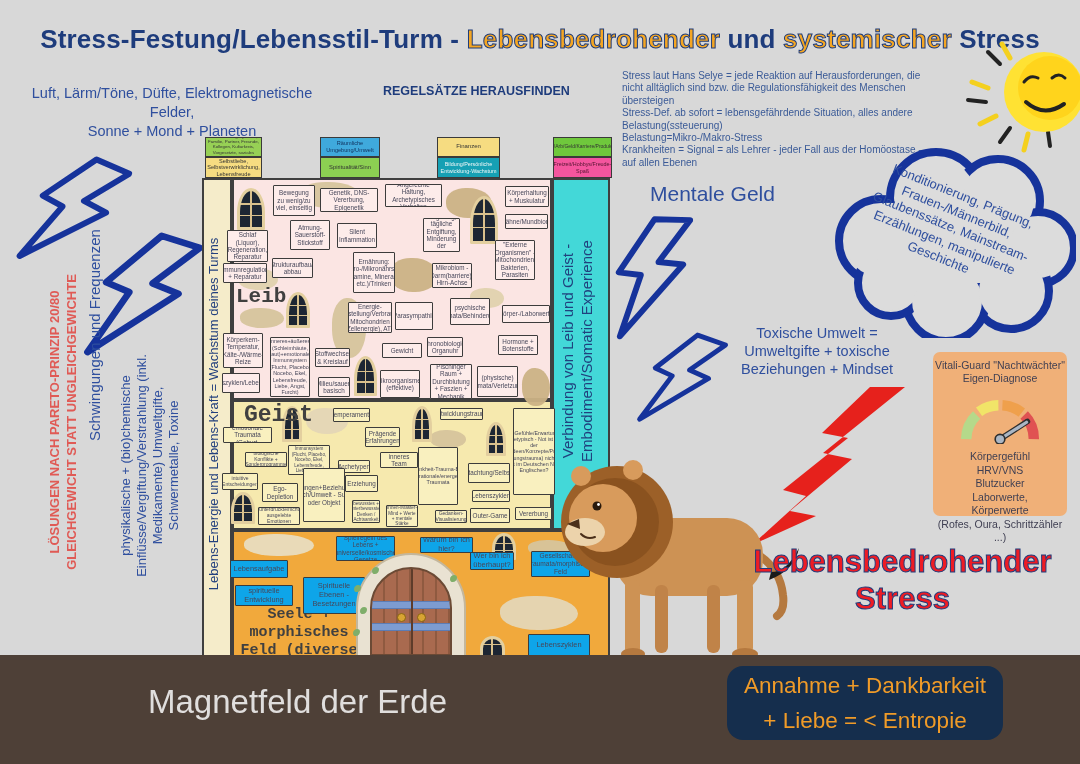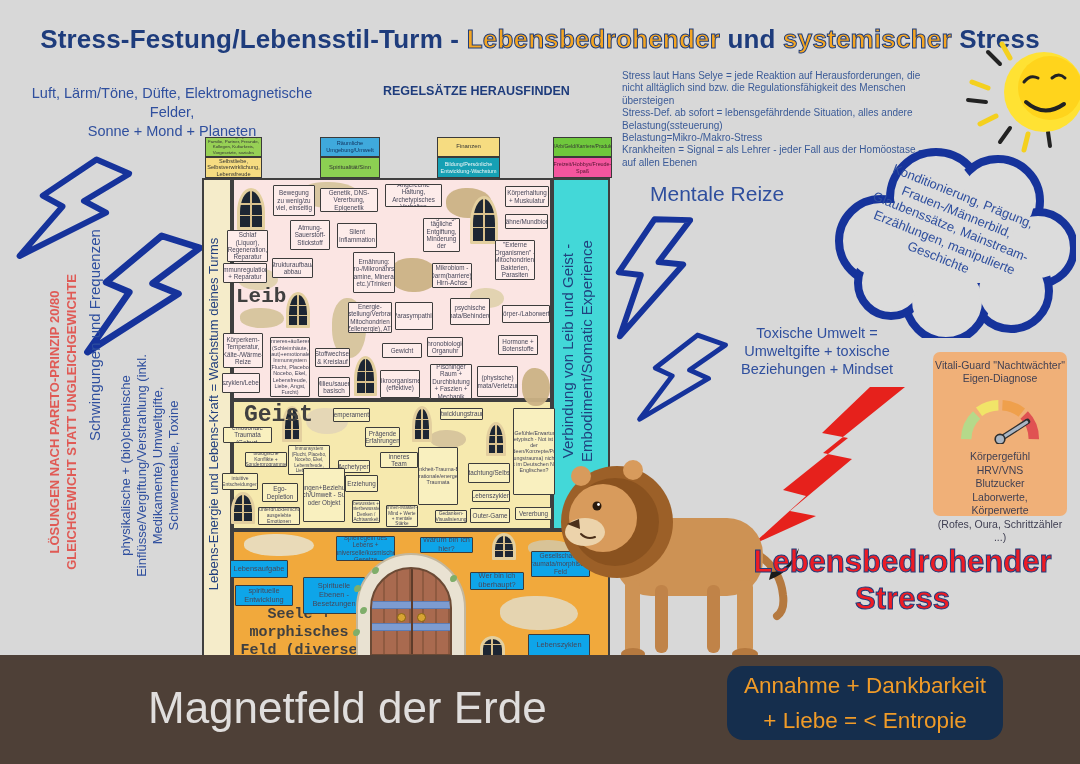--- a/index.html
+++ b/index.html
@@ -60,21 +60,21 @@
   .leaf{position:absolute;width:7px;height:7px;border-radius:60% 40% 60% 40%;background:#7fae6a;}
   
   #vitali{left:933px;top:352px;width:134px;height:164px;background:#f0b078;border-radius:7px;
           text-align:center;color:#3f3f52;}
   #vitali-title{font-size:10.5px;line-height:13px;padding-top:7px;white-space:pre-line;}
   #vitali-body{font-size:10.5px;line-height:13.5px;white-space:pre-line;margin-top:2px;}
   
   #stress-label{left:730px;top:543px;width:345px;text-align:center;font-size:31px;font-weight:bold;
                 color:#ee1c24;-webkit-text-stroke:1px #1e3c7c;white-space:pre-line;line-height:37px;}
   #band{left:0;top:655px;width:1080px;height:109px;background:#4e4037;}
-  #magnetfeld{left:148px;top:683px;font-size:44px;color:#e0dedd;}
+  #magnetfeld{left:148px;top:683px;font-size:33px;color:#e0dedd;}
   #entropie{left:727px;top:666px;width:276px;height:74px;background:#152e4d;border-radius:16px;
             color:#f09b28;font-size:22.5px;text-align:center;white-space:pre-line;line-height:35px;
             display:flex;align-items:center;justify-content:center;}
 </style>
 </head>
 <body>
 
 <div id="canvas">
 
   <div class="abs note" id="env-note">Luft, Lärm/Töne, Düfte, Elektromagnetische Felder,
@@ -144,21 +144,21 @@
   <svg class="abs" style="left:96px;top:226px;transform:rotate(12deg);" width="95" height="145" viewBox="0 0 100 145">
     <path d="M55 4 L8 64 L34 69 L4 140 L85 60 L56 55 L97 8 Z" fill="none" stroke="#16339b" stroke-width="7" stroke-linejoin="round"></path>
   </svg>
   <svg class="abs" style="left:612px;top:216px;transform:rotate(-4deg);" width="85" height="122" viewBox="0 0 100 145">
     <path d="M55 4 L8 64 L34 69 L4 140 L85 60 L56 55 L97 8 Z" fill="none" stroke="#16339b" stroke-width="7" stroke-linejoin="round"></path>
   </svg>
   <svg class="abs" style="left:645px;top:330px;transform:rotate(14deg);" width="75" height="102" viewBox="0 0 100 145">
     <path d="M55 4 L8 64 L34 69 L4 140 L85 60 L56 55 L97 8 Z" fill="none" stroke="#16339b" stroke-width="7" stroke-linejoin="round"></path>
   </svg>
 
-  <div class="abs note" id="mentale">Mentale Reize</div>
+  <div class="abs note" id="mentale">Mentale Geld</div>
   <div class="abs note" id="toxische">Toxische Umwelt =
 Umweltgifte + toxische
 Beziehungen + Mindset</div>
 
   <div class="abs vtext" id="pareto">LÖSUNGEN NACH PARETO-PRINZIP 20/80
 GLEICHGEWICHT STATT UNGLEICHGEWICHTE</div>
   <div class="abs vtext note" id="schwingungen">Schwingungen und Frequenzen</div>
   <div class="abs vtext note" id="einfluesse">physikalische + (bio)chemische
 Einflüsse/Vergiftung/Verstrahlung (inkl.
 Medikamente) Umweltgifte,
@@ -266,21 +266,21 @@
   <div class="abs bx g" style="left:472px;top:490px;width:38px;height:12px;">Lebenszyklen</div>
   <div class="abs bx g" style="left:435px;top:510px;width:32px;height:13px;font-size:5px;">Gedanken-Visualisierung</div>
   <div class="abs bx g" style="left:470px;top:508px;width:40px;height:15px;">Outer-Game</div>
   <div class="abs bx g" style="left:515px;top:507px;width:37px;height:13px;">Vererbung</div>
 
   <div class="abs bx o" style="left:336px;top:536px;width:59px;height:25px;font-size:6.3px;">Spielregeln des Lebens + universelle/kosmische Gesetze</div>
   <div class="abs bx o" style="left:230px;top:560px;width:58px;height:18px;">Lebensaufgabe</div>
   <div class="abs bx o" style="left:235px;top:585px;width:58px;height:21px;">spirituelle Entwicklung</div>
   <div class="abs bx o" style="left:303px;top:577px;width:62px;height:37px;">Spirituelle Ebenen - Besetzungen</div>
   <div class="abs bx o" style="left:420px;top:537px;width:53px;height:16px;">Warum bin ich hier?</div>
-  <div class="abs bx o" style="left:470px;top:572px;width:54px;height:18px;">Wer bin ich überhaupt?</div>
+  <div class="abs bx o" style="left:470px;top:552px;width:44px;height:18px;">Wer bin ich überhaupt?</div>
   <div class="abs bx o" style="left:531px;top:551px;width:59px;height:26px;font-size:6.6px;">Gesellschafts-Traumata/morphisches Feld</div>
   <div class="abs bx o" style="left:528px;top:634px;width:62px;height:22px;">Lebenszyklen</div>
 
   <div class="abs" id="door">
     <div id="door-wood">
       <div class="door-band" style="top:38%;"></div>
       <div class="door-band" style="top:64%;"></div>
       <div class="door-split"></div>
       <div class="knob" style="left:32%;top:52%;"></div>
       <div class="knob" style="left:58%;top:52%;"></div>

